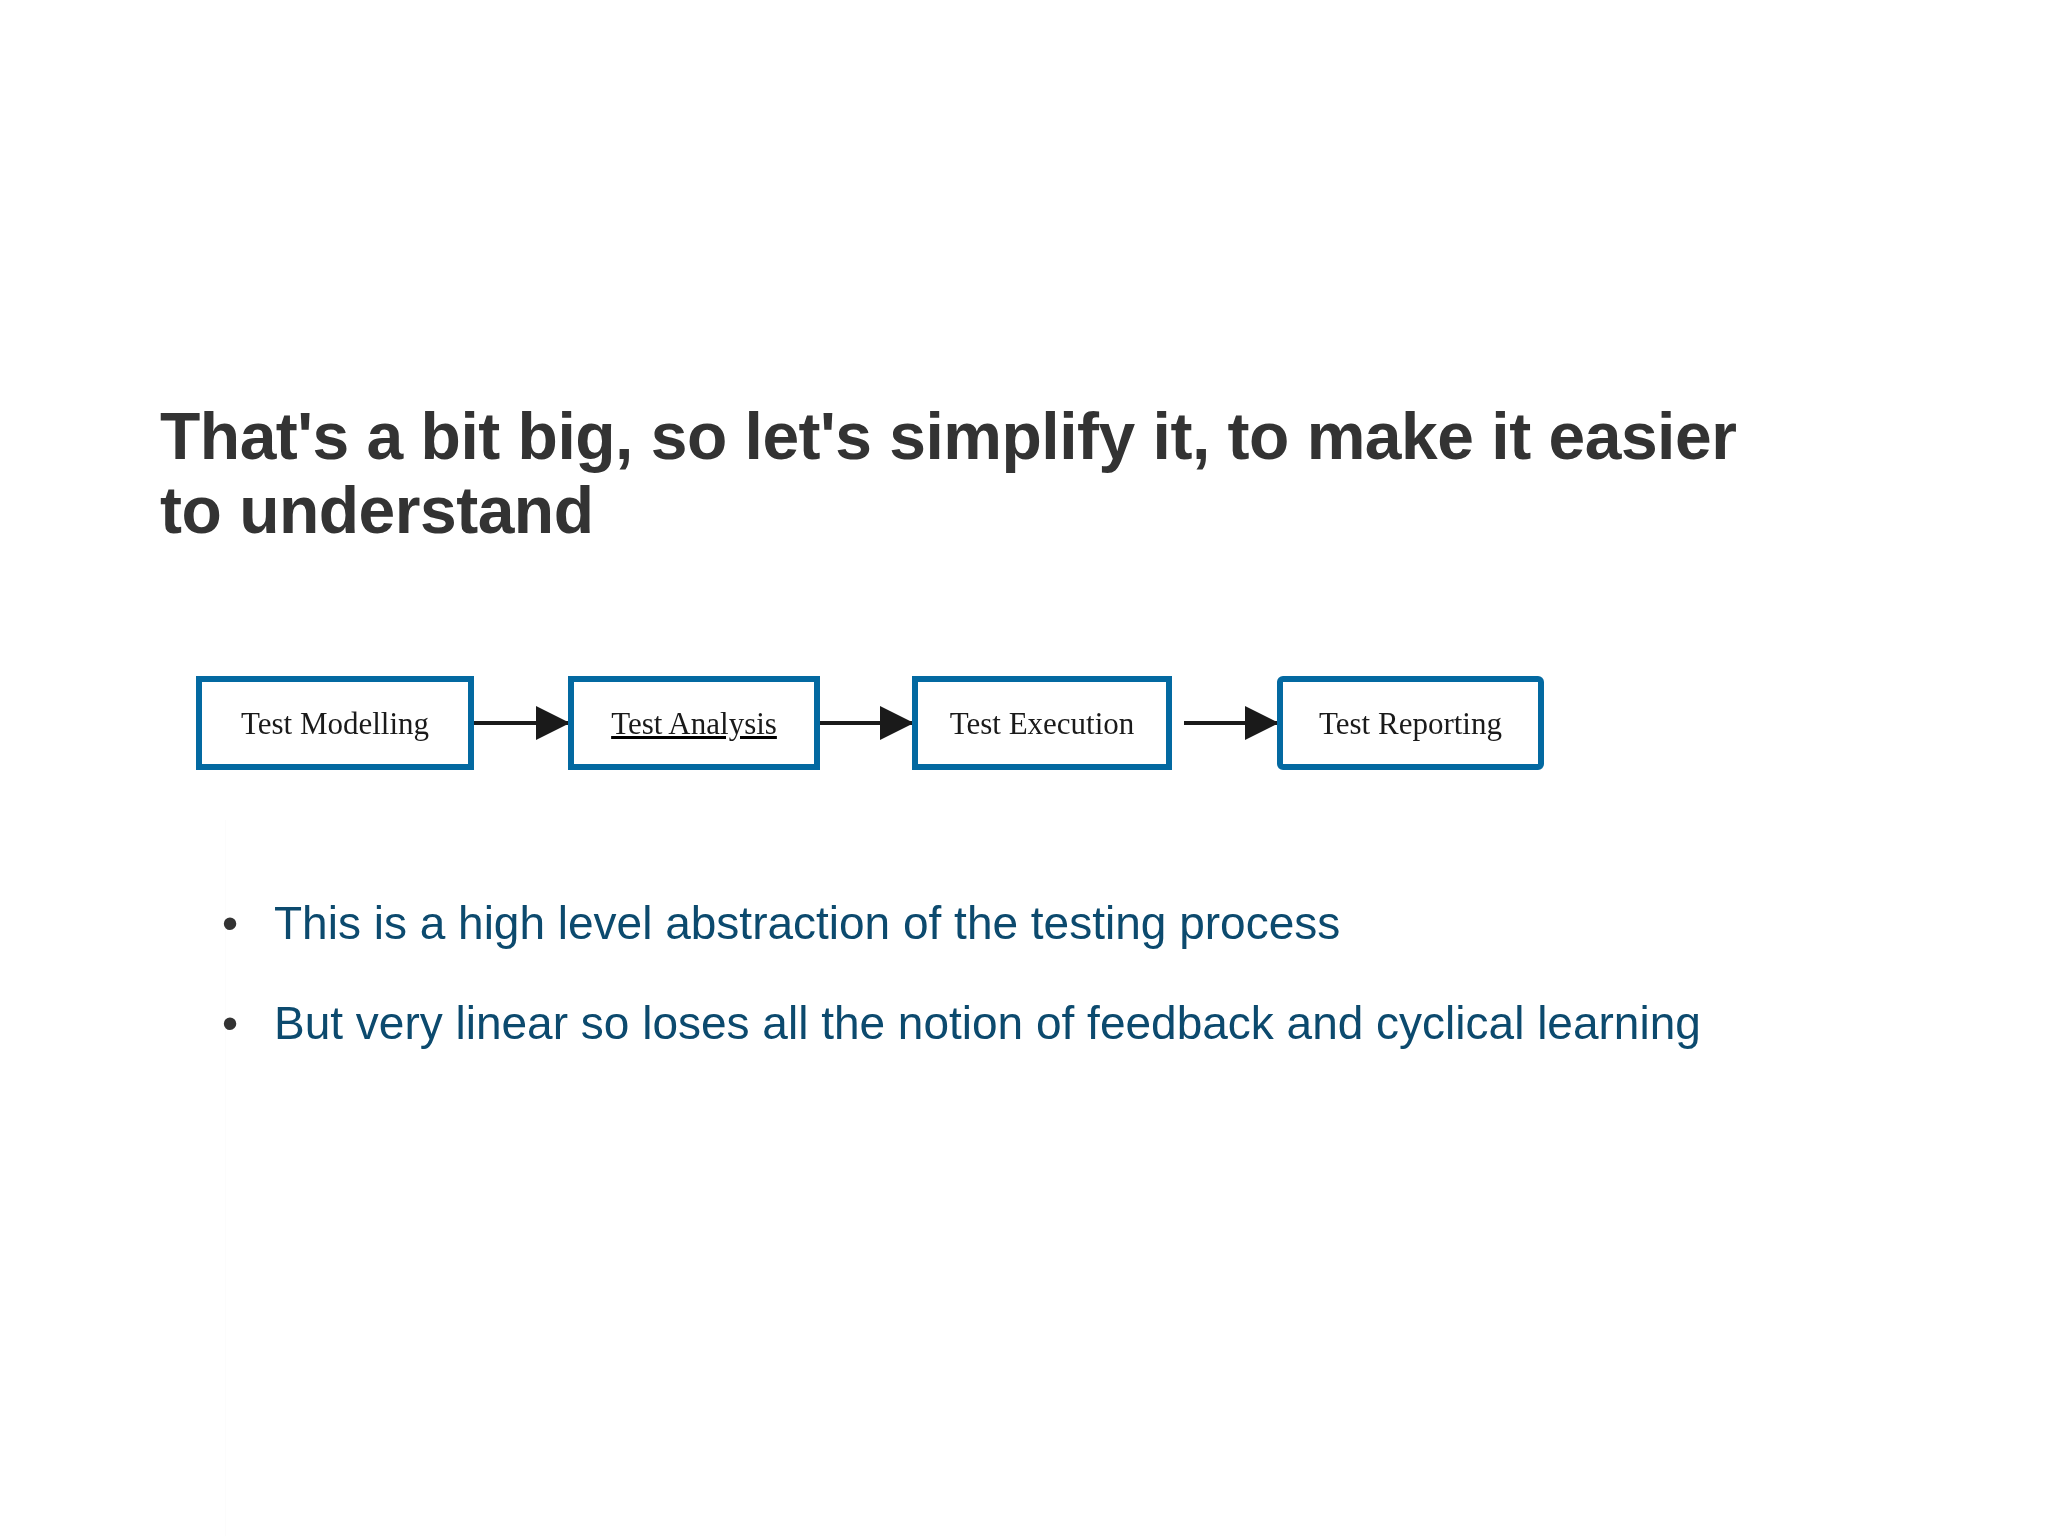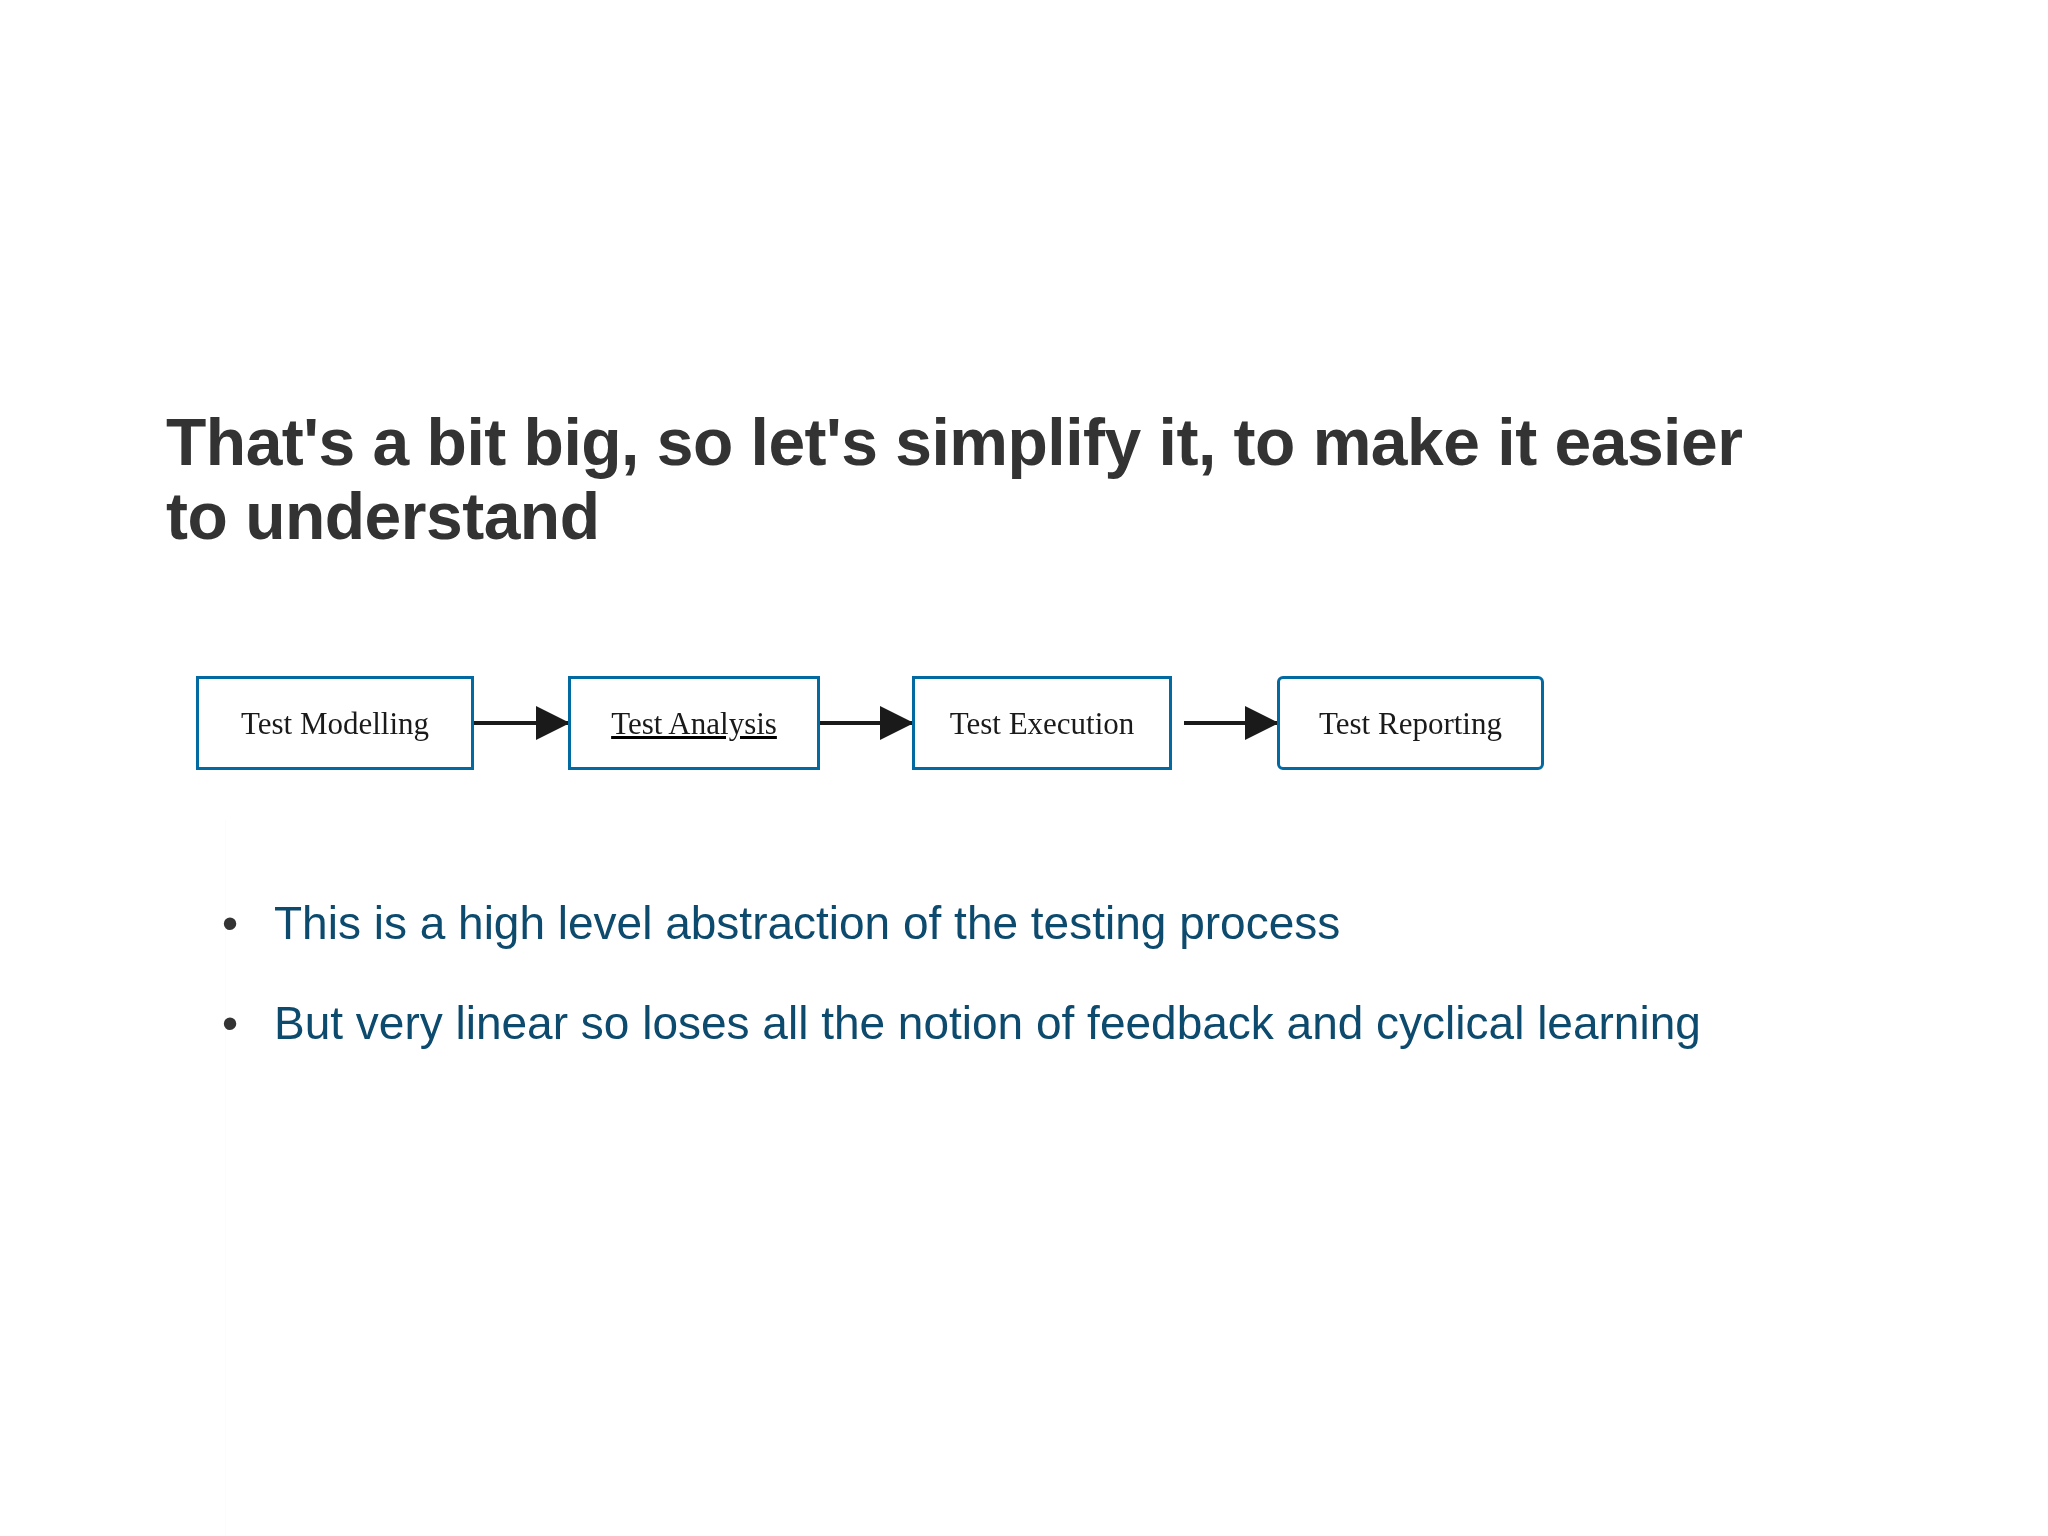--- a/index.html
+++ b/index.html
@@ -32,21 +32,21 @@
   }
 
   
   #title-block {
     position: absolute;
     left: 158px;
     top: 398px;
     width: 1620px;
   }
   #title-text {
-    margin: 8px;
+    margin: 2px;
     font-family: "Liberation Sans", sans-serif;
     font-size: 66px;
     font-weight: 700;
     line-height: 1.12;
     letter-spacing: -0.5px;
     color: #333333;
     white-space: pre-line;
   }
 
   
@@ -55,21 +55,21 @@
     left: 196px;
     top: 672px;
     width: 1352px;
     height: 104px;
   }
   .proc-box {
     position: absolute;
     top: 4px;
     height: 94px;
     box-sizing: border-box;
-    border: 3px solid #0369a1;
+    border: 6px solid #0369a1;
     background: #ffffff;
     display: flex;
     align-items: center;
     justify-content: center;
   }
   .proc-box-label {
     font-family: "Liberation Serif", serif;
     font-size: 31px;
     font-weight: 400;
     color: #1a1a1a;

